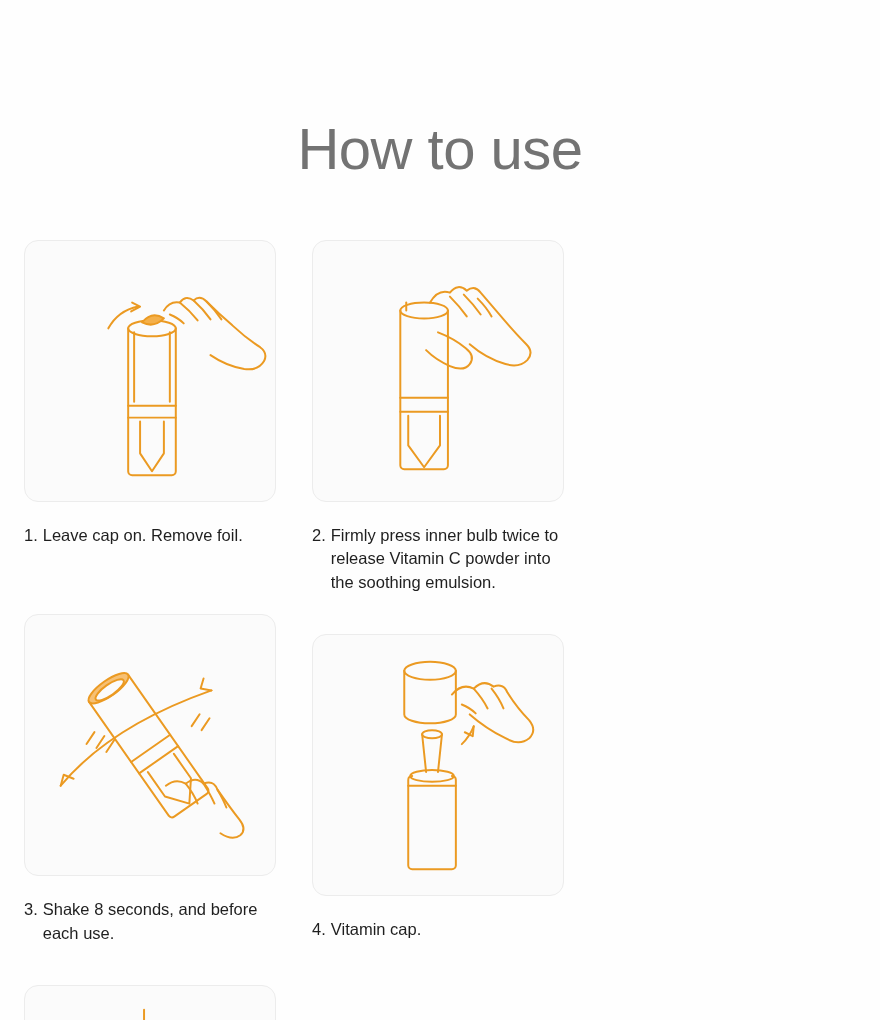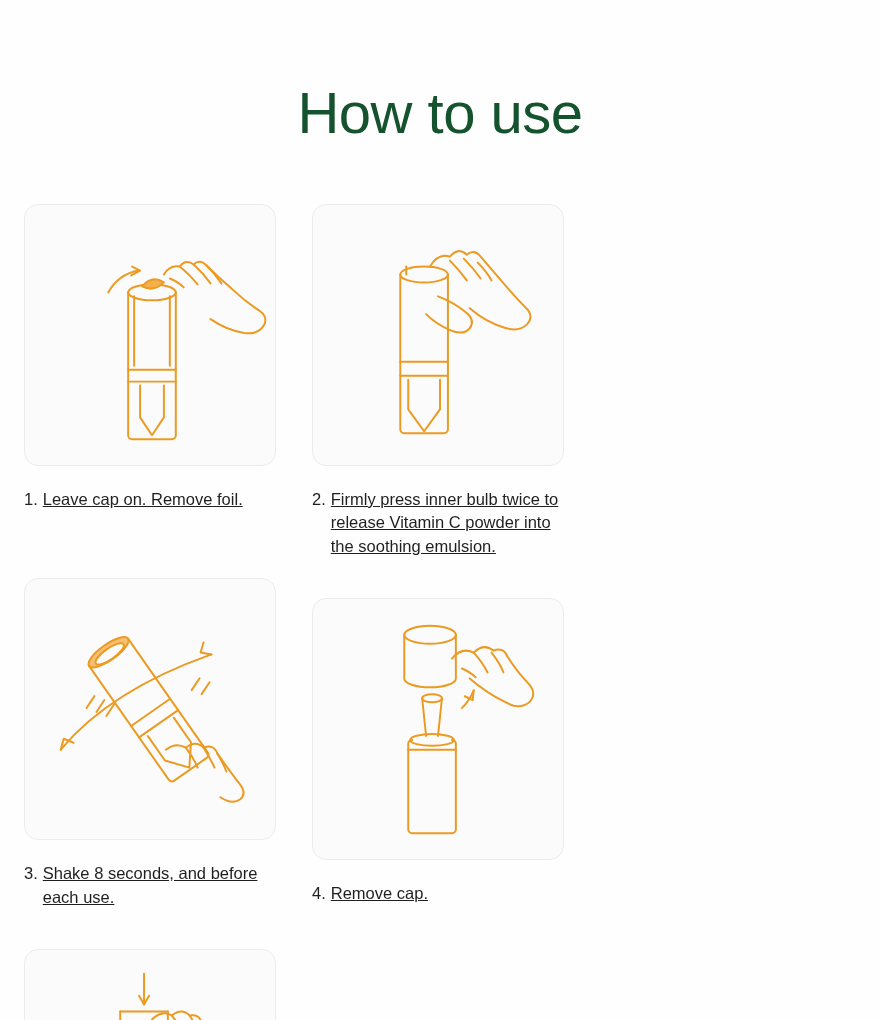--- a/index.html
+++ b/index.html
@@ -21,23 +21,23 @@
     height: 1020px;
     background: #fefefe;
     position: relative;
   }
 
   .title {
     text-align: center;
     font-size: 58px;
     font-weight: 400;
     letter-spacing: -0.5px;
-    color: #14532d;
+    color: #737373;
     margin: 0;
-    padding-top: 84px;
+    padding-top: 120px;
     line-height: 1.0;
   }
 
   .grid {
     margin-top: 62px;
     padding: 0 24px;
     display: flex;
     flex-wrap: wrap;
     gap: 0;
   }
@@ -69,21 +69,20 @@
     color: #1f1f1f;
     display: flex;
     width: 262px;
   }
   .caption .num {
     flex: 0 0 auto;
     padding-right: 5px;
   }
   .caption .txt {
     flex: 1 1 auto;
-    text-decoration: underline;
   }
 
   .row2 {
     margin-top: 20px;
   }
 
   svg { display: block; }
 </style>
 </head>
 <body>
@@ -212,21 +211,21 @@
 
             <path d="M140,60 q10,-12 22,-6 q10,-10 20,-2 q10,-4 14,6 q10,16 22,28 q8,10 0,18 q-10,8 -24,0 q-20,-10 -36,-24"></path>
             <path d="M162,54 q9,10 14,20"></path>
             <path d="M180,54 q8,10 12,20"></path>
             <path d="M150,70 q8,3 14,9"></path>
           </g>
         </svg>
       </div>
       <div class="caption">
         <span class="num">4.</span>
-        <span class="txt">Remove cap.</span>
+        <span class="txt">Vitamin cap.</span>
       </div>
     </div>
 
     <div class="step row2">
       <div class="card">
         <svg width="252" height="262" viewBox="0 0 252 262">
           <g fill="none" stroke="#eb9a22" stroke-width="2" stroke-linecap="round" stroke-linejoin="round">
 
             <path d="M120,24 L120,54"></path>
             <path d="M115,46 l5,9 l5,-9"></path>

